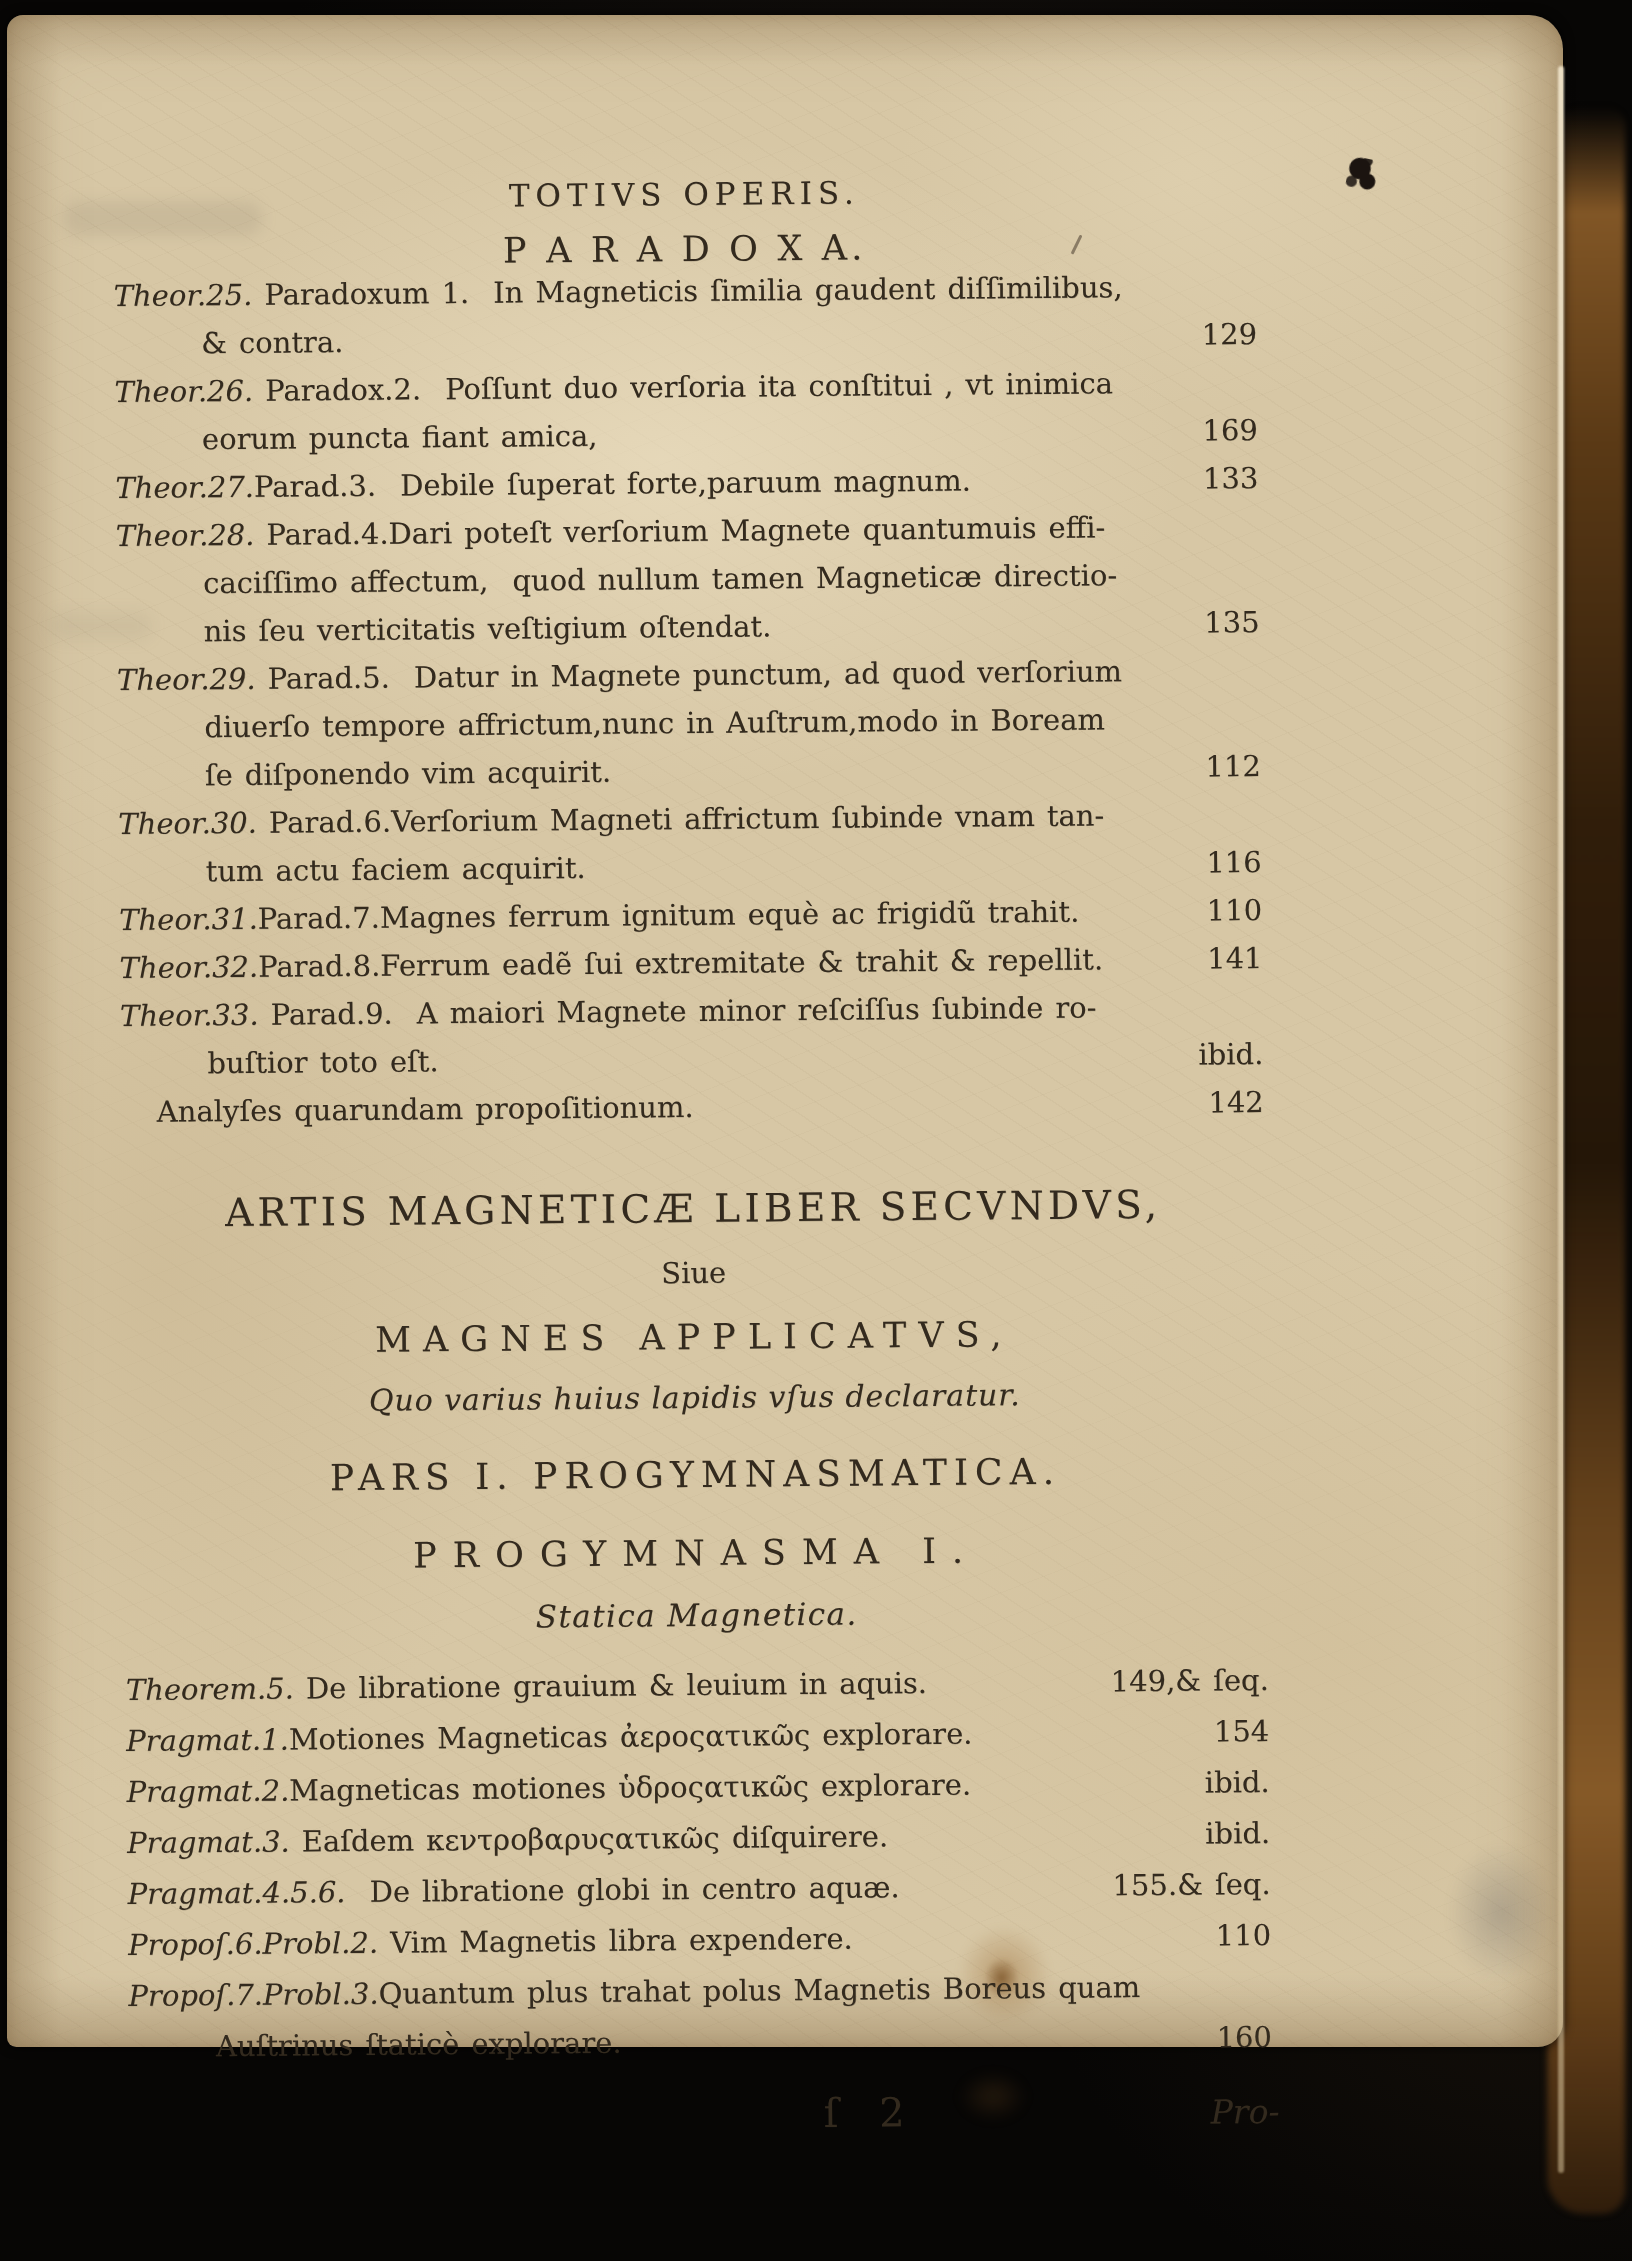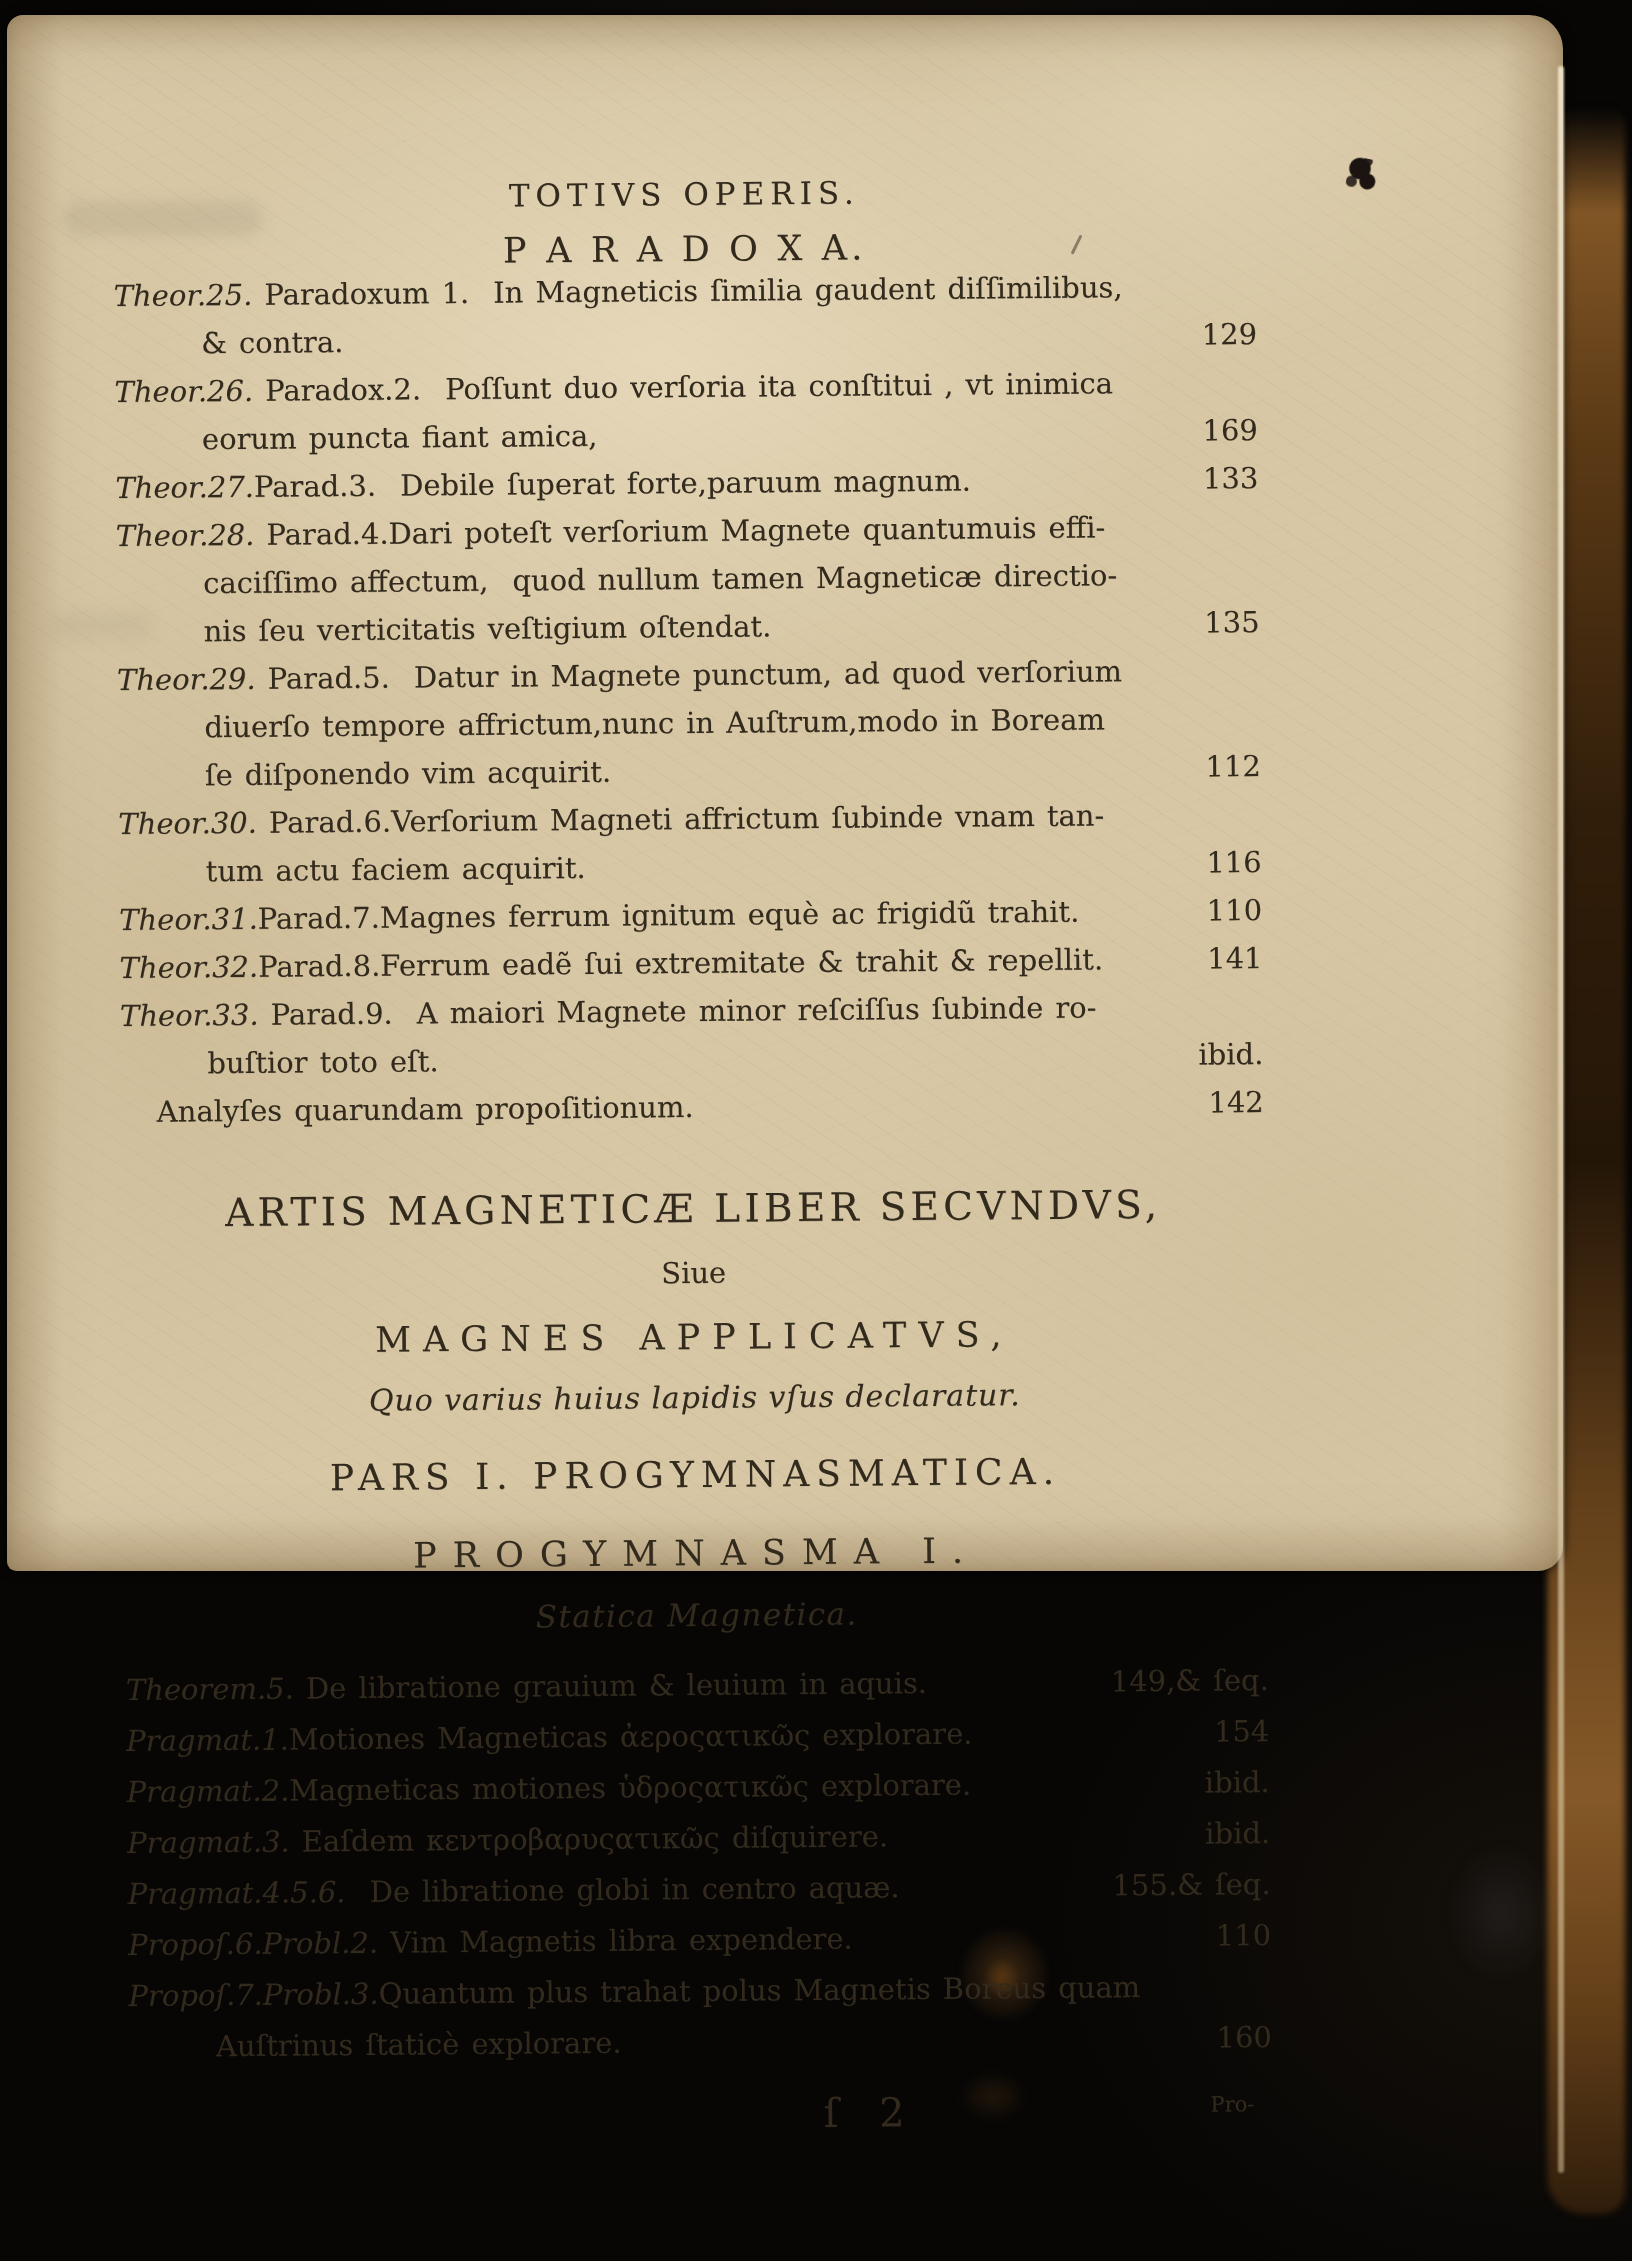--- a/index.html
+++ b/index.html
@@ -18,21 +18,21 @@
     background:
       repeating-linear-gradient(90deg, rgba(0,0,0,.28) 0 2.3px, rgba(0,0,0,0) 2.3px 6px),
       linear-gradient(180deg,
         rgba(120,78,32,0) 0%, rgba(150,100,44,.95) 5%, rgba(110,70,26,.9) 16%,
         rgba(62,38,13,.85) 34%, rgba(48,29,10,.8) 50%, rgba(120,78,32,.9) 66%,
         rgba(155,104,46,.95) 80%, rgba(120,76,30,.9) 90%, rgba(70,42,15,.7) 100%);
     filter:blur(3.3px);
   }
   
   .page{
-    position:absolute;left:6.5px;top:15px;width:1556px;height:1556px;
+    position:absolute;left:6.5px;top:15px;width:1556px;height:2032px;
     border-radius:16px 34px 25px 9.3px;
     background-color:#d7c7a5;
     background-image:
       radial-gradient(746px 466px at 42% 22%, rgba(241,229,201,.55), rgba(241,229,201,0) 70%),
       radial-gradient(559px 746px at 10% 62%, rgba(197,177,139,.45), rgba(197,177,139,0) 70%),
       radial-gradient(699px 559px at 86% 80%, rgba(206,187,149,.5), rgba(206,187,149,0) 72%),
       radial-gradient(420px 326px at 76% 8%, rgba(227,213,181,.5), rgba(227,213,181,0) 70%),
       repeating-linear-gradient(34deg, rgba(125,104,70,.05) 0 1.4px, rgba(0,0,0,0) 1.4px 19px),
       repeating-linear-gradient(-21deg, rgba(125,104,70,.04) 0 0.9px, rgba(0,0,0,0) 0.9px 25px),
       linear-gradient(90deg, rgba(120,95,58,.24), rgba(120,95,58,0) 3.5%, rgba(120,95,58,0) 96%, rgba(135,105,62,.26)),
@@ -61,21 +61,21 @@
   .toc2{top:1653px;}
   .row{display:flex;align-items:baseline;white-space:pre;height:48px;font-size:29px;word-spacing:2.8px;}
   .toc2 .row{height:51px;}
   .lead{font-style:italic;}
   .lead:empty{display:none;}
   .fill{flex:1 1 0;min-width:0;}
   .pg{text-align:right;}
   .indent{padding-left:87px;}
   .indent-sm{padding-left:36px;}
   .sig{position:absolute;left:694px;top:2076px;font-size:40px;letter-spacing:14px;}
-  .catch{position:absolute;left:1081px;top:2082px;font-size:21px;text-align:right;}
+  .catch{position:absolute;left:1081px;top:2082px;font-size:33px;font-style:italic;text-align:right;}
   
   .ink-blot{
     position:absolute;left:1341px;top:143px;width:29px;height:31px;
     background:
       radial-gradient(circle at 38% 36%, #1b1410 0 38%, rgba(27,20,16,0) 42%),
       radial-gradient(circle at 72% 72%, #1b1410 0 24%, rgba(27,20,16,0) 28%),
       radial-gradient(circle at 18% 82%, rgba(27,20,16,.85) 0 14%, rgba(27,20,16,0) 18%),
       radial-gradient(circle at 60% 8%, rgba(27,20,16,.9) 0 12%, rgba(27,20,16,0) 16%);
     filter:blur(0.3px);transform:rotate(12deg);
   }

